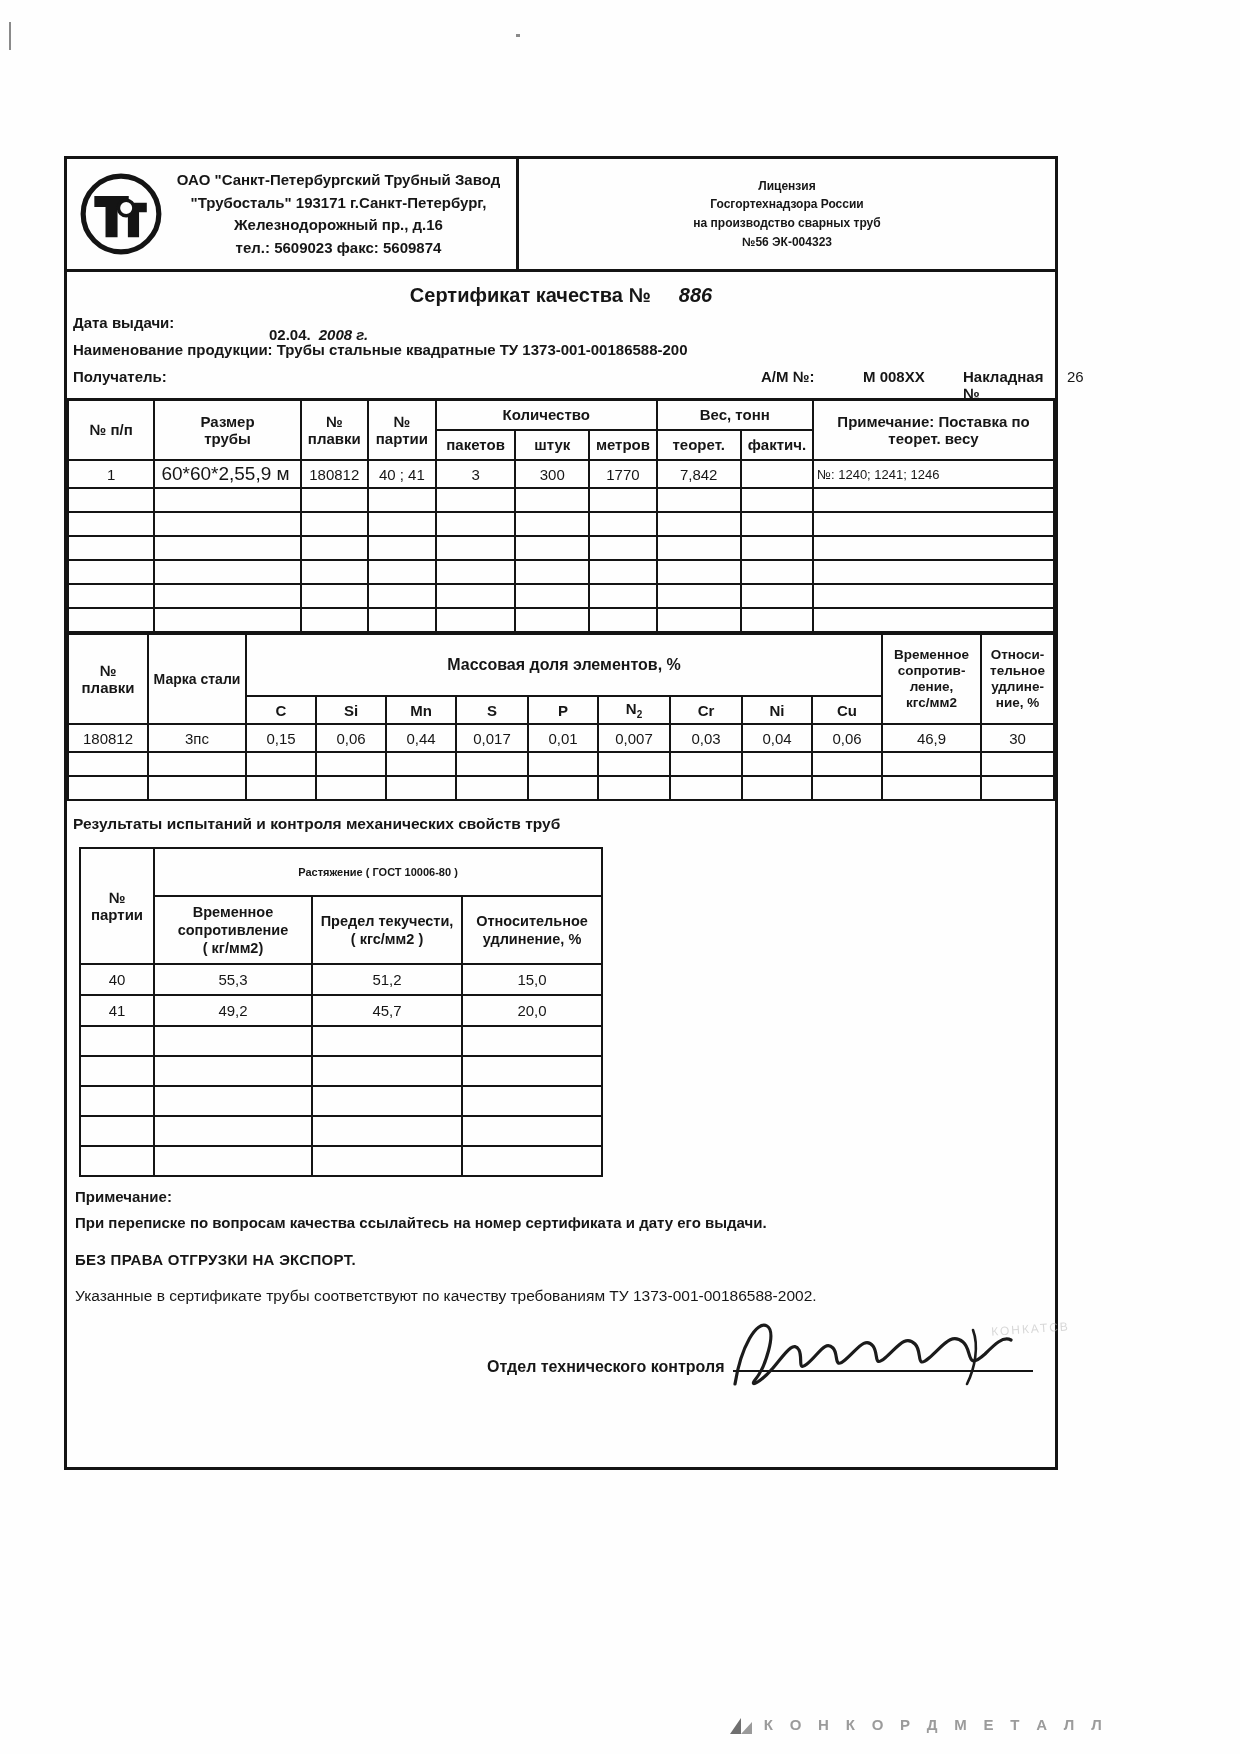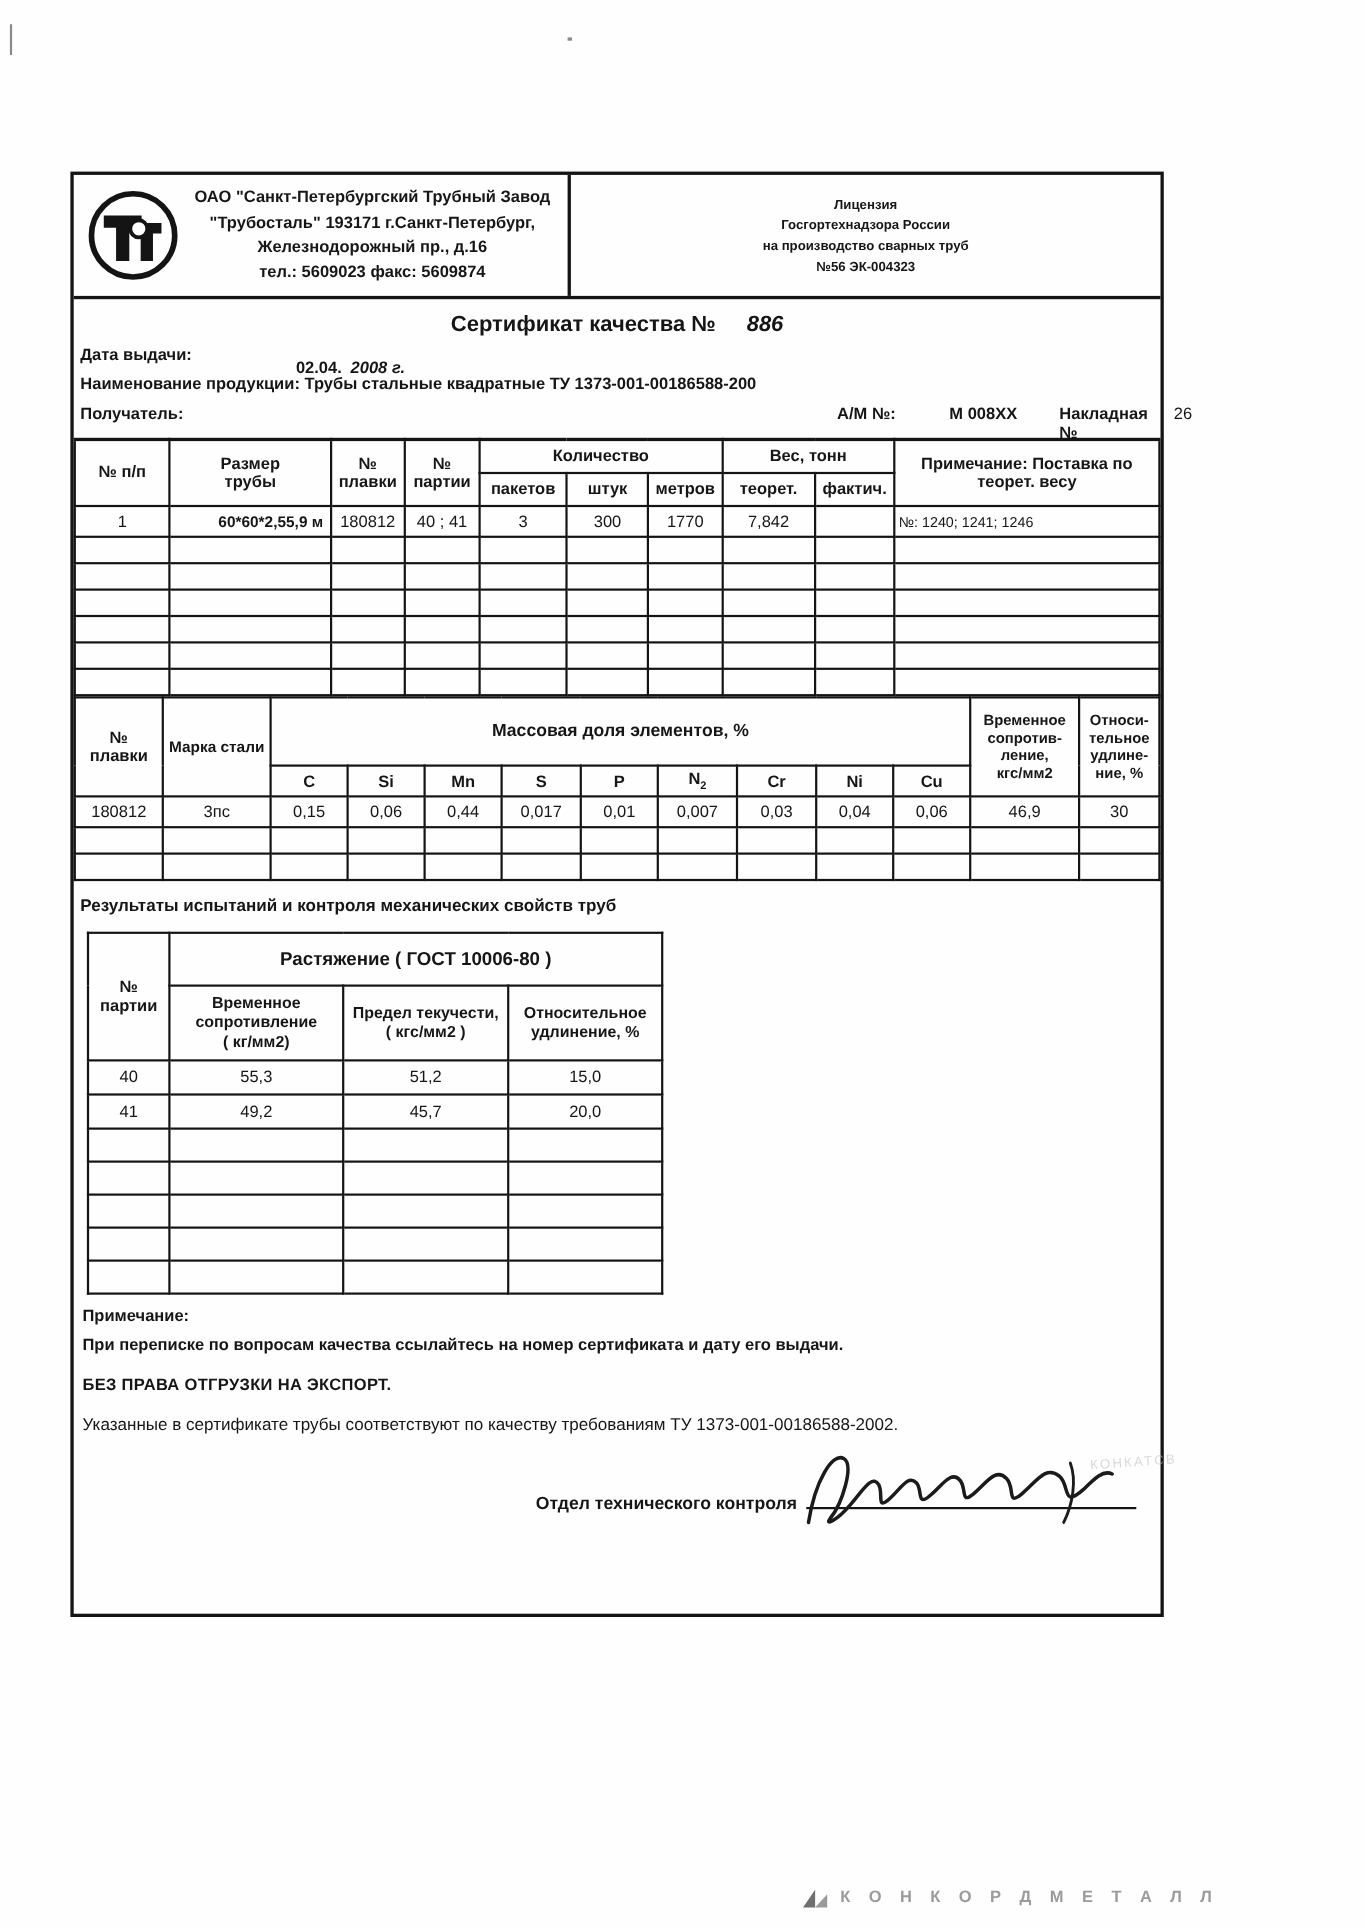--- a/index.html
+++ b/index.html
@@ -27,35 +27,35 @@
   
   table{border-collapse:collapse;table-layout:fixed;}
   td,th{border:2px solid #141414;padding:1px 3px;font-size:15px;overflow:hidden;
         text-align:center;vertical-align:middle;}
   th{font-weight:bold;}
   
   .main-table{width:100%;margin-top:10px;border-top:3px solid #141414;}
   .main-table .hrow th{height:26px;line-height:1.15;}
   .main-table .drow td{height:24px;font-weight:normal;}
   .main-table .erow td{height:20px;}
-  .size-cell{display:flex;justify-content:flex-end;font-size:14px;font-weight:bold;padding:0 3px;}
+  .size-cell{display:flex;justify-content:flex-start;font-size:19px;font-weight:normal;padding:0 3px;}
   .note-cell{text-align:left;font-size:13px;font-weight:normal;}
   
   .sec-title{font-weight:bold;font-size:15.5px;margin:8px 0 6px 6px;}
   
   .chem-table{width:100%;}
   .chem-table .symrow th{height:24px;}
   .chem-table .drow td{height:24px;font-weight:normal;}
   .chem-table .erow td{height:20px;}
   .tall-head{font-size:13.5px;line-height:1.2;font-weight:bold;}
   sub.n2{font-size:10px;}
   
   .tens-wrap{margin:14px 0 0 12px;}
   .tens-table{width:522px;}
-  .tens-table .g-head{height:44px;font-size:17px;}
+  .tens-table .g-head{height:44px;font-size:11px;}
   .tens-table .sub-head th{height:64px;font-size:14.5px;line-height:1.25;}
   .tens-table .drow td{height:27px;font-weight:normal;}
   .tens-table .erow td{height:26px;}
   
   .notes{font-size:15px;margin:10px 0 0 8px;line-height:1.3;}
   .notes .n1{font-weight:bold;}
   .notes .n2l{font-weight:bold;margin-top:6px;}
   .notes .n3{font-weight:bold;margin-top:18px;letter-spacing:.3px;}
   .notes .n4{font-weight:normal;font-size:15.5px;margin-top:16px;}
   

